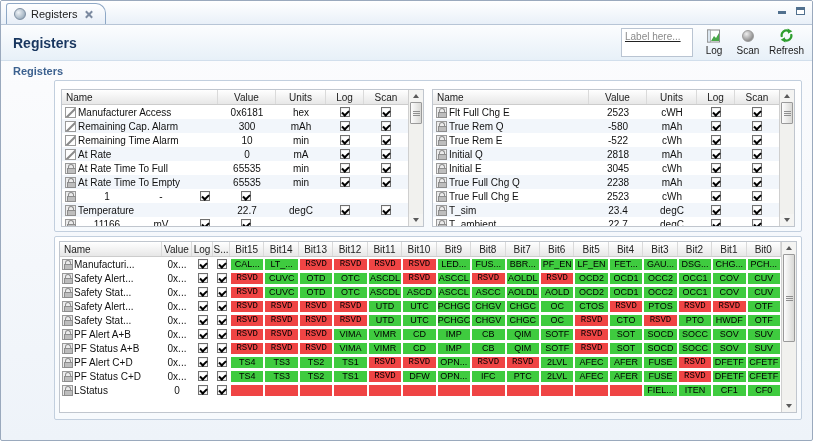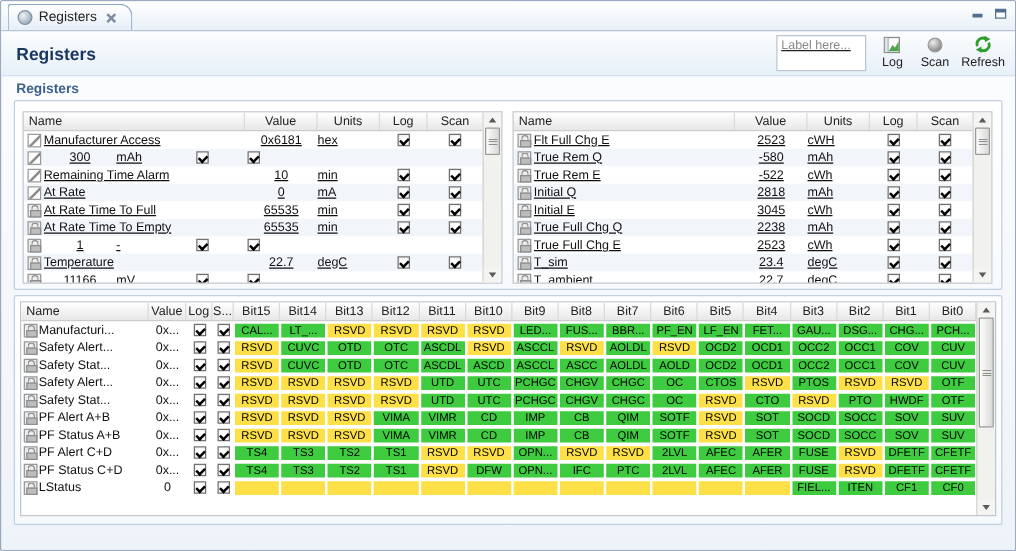--- a/index.html
+++ b/index.html
@@ -29,52 +29,52 @@
   .label-input{width:72px;height:29px;font-family:"Liberation Sans",sans-serif;font-size:10px;
     border:1px solid #b9c4d2;padding:2px 3px;resize:none;overflow:hidden;background:#fff;color:#222;text-decoration:underline;}
   .label-input::placeholder{color:#8a8a8a;}
   .tool-btn{display:flex;flex-direction:column;align-items:center;gap:1px;min-width:26px;cursor:default;}
   .tool-label{font-size:10px;color:#222;line-height:11px;}
   .tool-ico{width:16px;height:16px;display:flex;align-items:center;justify-content:center;}
   .scan-ball{width:12px;height:12px;border-radius:50%;background:radial-gradient(circle at 35% 30%,#eee,#8b8b8b 75%);border:1px solid #9a9a9a;}
   
   .section{margin:4px 10px 0 10px;}
   .section-title{font-size:11px;font-weight:bold;color:#3c618f;margin:0 0 3px 2px;}
-  .sbox{border:1px solid #c2cfde;border-radius:2px;background:linear-gradient(#ffffff,#f7fafd);overflow:hidden;}
+  .sbox{border:1px solid #c2cfde;border-radius:2px;background:linear-gradient(#ffffff,#f7fafd);overflow:hidden;margin-left:43px;}
   .sbox.regs{height:152px;padding:8px 6px 0 6px;display:flex;gap:8px;}
   .sbox.bits{height:184px;padding:4px;}
   
   .reg-table{width:384px;height:138px;border:1px solid #c0c6ce;background:#fff;display:flex;overflow:hidden;}
   .reg-main{flex:1;overflow:hidden;}
   .thead{display:flex;height:15px;background:linear-gradient(#ffffff,#e7e7e7);border-bottom:1px solid #cccccc;
     font-size:10px;color:#222;align-items:center;}
   .thead>div{border-right:1px solid #dadada;height:100%;display:flex;align-items:center;justify-content:center;}
   .thead .h-name{flex:1;justify-content:flex-start;padding-left:4px;}
   .h-val{width:58px;} .h-units{width:50px;} .h-log{width:38px;} .h-scan{width:44px;border-right:none!important;}
-  .reg-row{display:flex;height:14px;align-items:center;font-size:10px;color:#111;text-decoration:underline;}
+  .reg-row{display:flex;height:14px;align-items:center;font-size:10px;color:#111;}
   .reg-row:nth-child(even){background:#f2f6fb;}
   .c-icon{width:16px;display:flex;justify-content:center;}
   .c-name{flex:1;white-space:nowrap;overflow:hidden;}
-  .c-val{width:58px;text-align:center;} .c-units{width:50px;}
+  .c-val{width:58px;text-align:center;} .c-units{width:50px;text-align:center;}
   .c-log{width:38px;display:flex;justify-content:center;} .c-scan{width:44px;display:flex;justify-content:center;}
   
   .bit-table{height:172px;border:1px solid #c0c6ce;background:#fff;display:flex;overflow:hidden;}
   .bit-main{flex:1;overflow:hidden;}
   .bh-name{width:102px;justify-content:flex-start!important;padding-left:4px;}
   .bh-val{width:30px;} .bh-log{width:21px;} .bh-scan{width:17px;}
   .bh-bit{flex:1;border-right:1px solid #dadada;}
   .bit-row{display:flex;height:14px;align-items:center;font-size:10px;color:#111;}
   .b-icon{width:14px;display:flex;justify-content:center;}
   .b-name{width:88px;white-space:nowrap;overflow:hidden;}
   .b-val{width:30px;text-align:center;}
   .b-log{width:21px;display:flex;justify-content:center;}
   .b-scan{width:17px;display:flex;justify-content:center;}
   .bit{flex:1;margin:1px;height:11px;font-size:9px;line-height:11px;text-align:center;
     white-space:nowrap;overflow:hidden;color:#000;}
-  .bit.on{background:#3fcb3f;} .bit.off{background:#fde047;}
+  .bit.on{background:#3fcb3f;} .bit.off{background:#ef4444;font-family:Liberation Mono, monospace;}
   
   .icon-pencil{position:relative;width:11px;height:11px;background:#fefefe;border:1px solid #9a9a9a;overflow:hidden;}
   .icon-pencil::after{content:'';position:absolute;left:4px;top:-2px;width:2px;height:14px;background:#8a8a8a;transform:rotate(45deg);}
   .icon-lock{position:relative;width:11px;height:11px;background:#ececec;border:1px solid #9a9a9a;}
   .icon-lock::before{content:'';position:absolute;left:2px;top:0px;width:4px;height:4px;border:1px solid #8d8d8d;border-bottom:none;border-radius:3px 3px 0 0;}
   .icon-lock::after{content:'';position:absolute;left:1px;top:4px;width:7px;height:4px;background:#bdbdbd;border:1px solid #8d8d8d;}
   
   .cb{position:relative;width:10px;height:10px;border:1px solid #707070;background:#fff;box-shadow:inset 0 0 0 1px #f2f2f2;}
   .cb.checked::after{content:'';position:absolute;left:1px;top:2px;width:5px;height:3px;
     border-left:2px solid #000;border-bottom:2px solid #000;transform:rotate(-45deg);}
@@ -168,20 +168,21 @@
                   <span class="cb checked"></span>
                 </div>
                 <div class="c-scan">
                   <span class="cb checked"></span>
                 </div>
               </div>
               <div class="reg-row">
                 <div class="c-icon">
                   <span class="icon-pencil"></span>
                 </div>
+                <div class="c-name">Remaining Cap. Alarm</div>
                 <div class="c-val">300</div>
                 <div class="c-units">mAh</div>
                 <div class="c-log">
                   <span class="cb checked"></span>
                 </div>
                 <div class="c-scan">
                   <span class="cb checked"></span>
                 </div>
               </div>
               <div class="reg-row">

